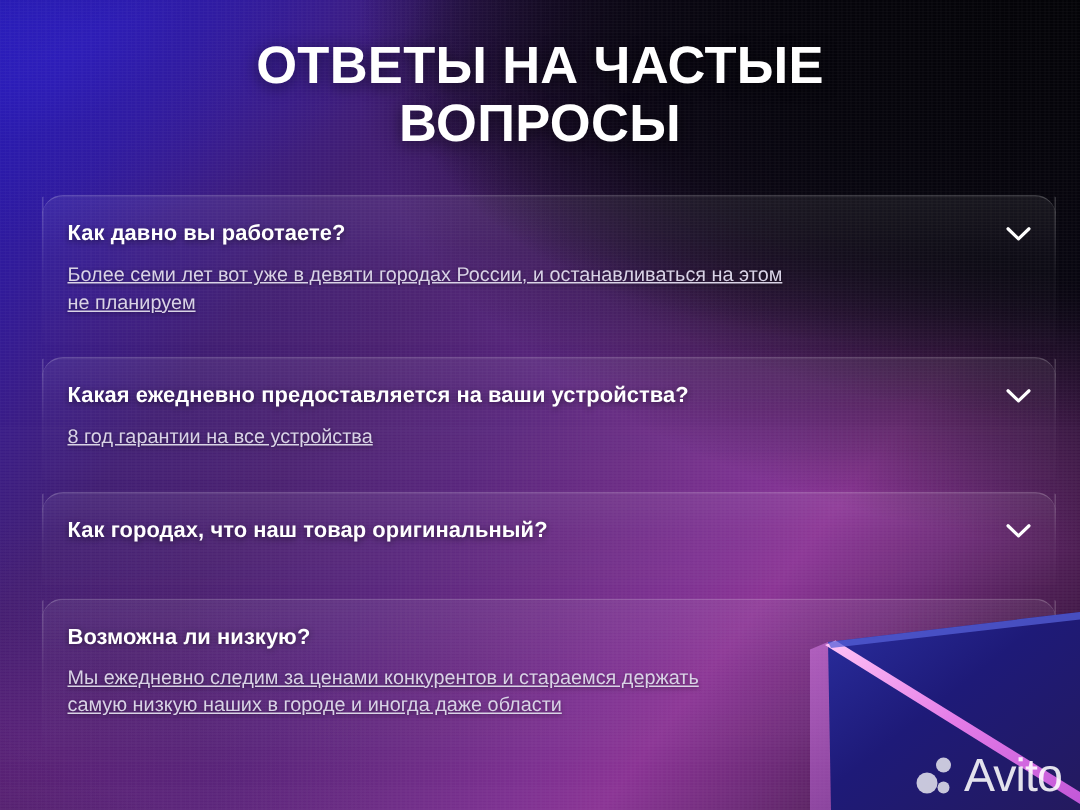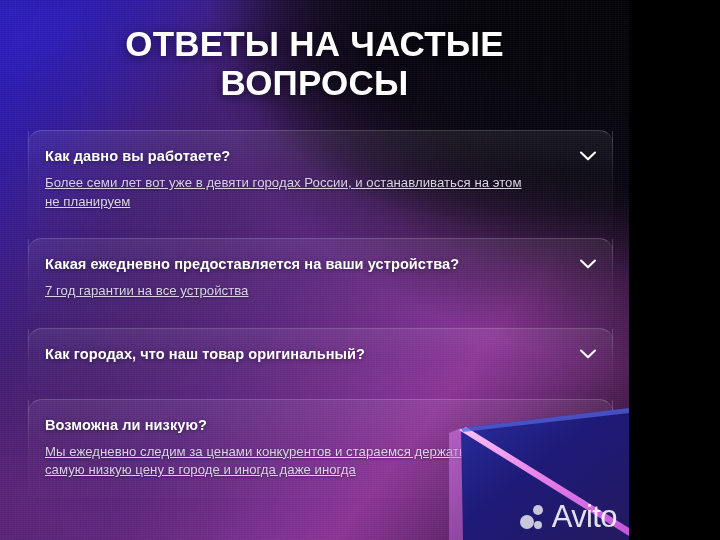--- a/index.html
+++ b/index.html
@@ -6,21 +6,21 @@
 
   html, body {
     width:720px; height:540px;
     overflow:hidden;
     background:#000;
     font-family:"Liberation Sans", sans-serif;
   }
 
   #stage {
     position:relative;
-    width:629px; height:540px;
+    width:720px; height:540px;
     overflow:hidden;
     
     background:#be185d;
   }
 
   
   .bg-base {
     position:absolute; inset:0;
     background:
       radial-gradient(120% 95% at 112% 6%,  #060508 0%, #080610 32%, rgba(10,8,18,0) 66%),
@@ -183,41 +183,41 @@
 не планируем</div>
       <span class="faq-chevron">
         <svg viewBox="0 0 22 16">
             <path d="M4 4.5 L11 11.3 L18 4.5" fill="none" stroke="#ffffff" stroke-width="2.1" stroke-linecap="round" stroke-linejoin="round"></path>
           </svg>
       </span>
     </div>
 
     <div class="faq-item">
       <div class="faq-q">Какая ежедневно предоставляется на ваши устройства?</div>
-      <div class="faq-a">7 год гарантии на все устройства</div>
+      <div class="faq-a">8 год гарантии на все устройства</div>
       <span class="faq-chevron">
         <svg viewBox="0 0 22 16">
             <path d="M4 4.5 L11 11.3 L18 4.5" fill="none" stroke="#ffffff" stroke-width="2.1" stroke-linecap="round" stroke-linejoin="round"></path>
           </svg>
       </span>
     </div>
 
     <div class="faq-item">
       <div class="faq-q">Как городах, что наш товар оригинальный?</div>
       <span class="faq-chevron">
         <svg viewBox="0 0 22 16">
             <path d="M4 4.5 L11 11.3 L18 4.5" fill="none" stroke="#ffffff" stroke-width="2.1" stroke-linecap="round" stroke-linejoin="round"></path>
           </svg>
       </span>
     </div>
 
     <div class="faq-item">
       <div class="faq-q">Возможна ли низкую?</div>
       <div class="faq-a">Мы ежедневно следим за ценами конкурентов и стараемся держать
-самую низкую цену в городе и иногда даже иногда</div>
+самую низкую наших в городе и иногда даже области</div>
       <span class="faq-chevron">
         <svg viewBox="0 0 22 16">
             <path d="M4 4.5 L11 11.3 L18 4.5" fill="none" stroke="#ffffff" stroke-width="2.1" stroke-linecap="round" stroke-linejoin="round"></path>
           </svg>
       </span>
     </div>
 
   </div>
 
   <div class="shard">

